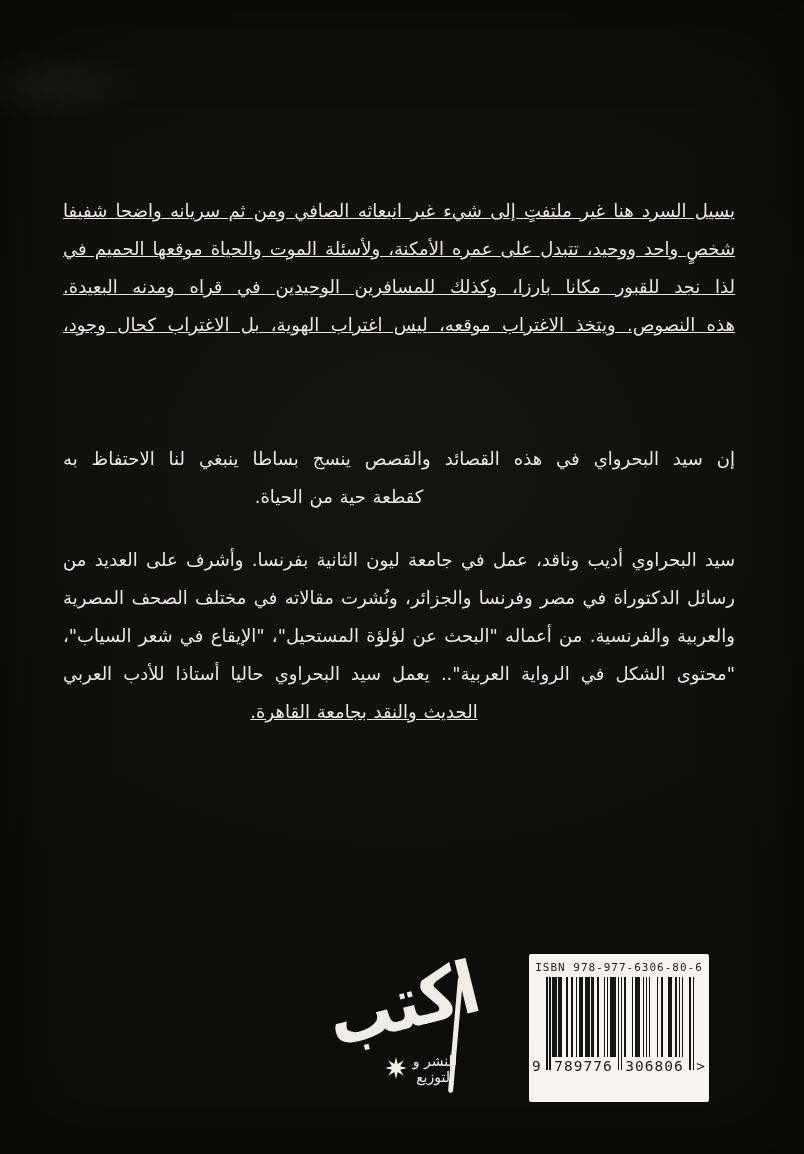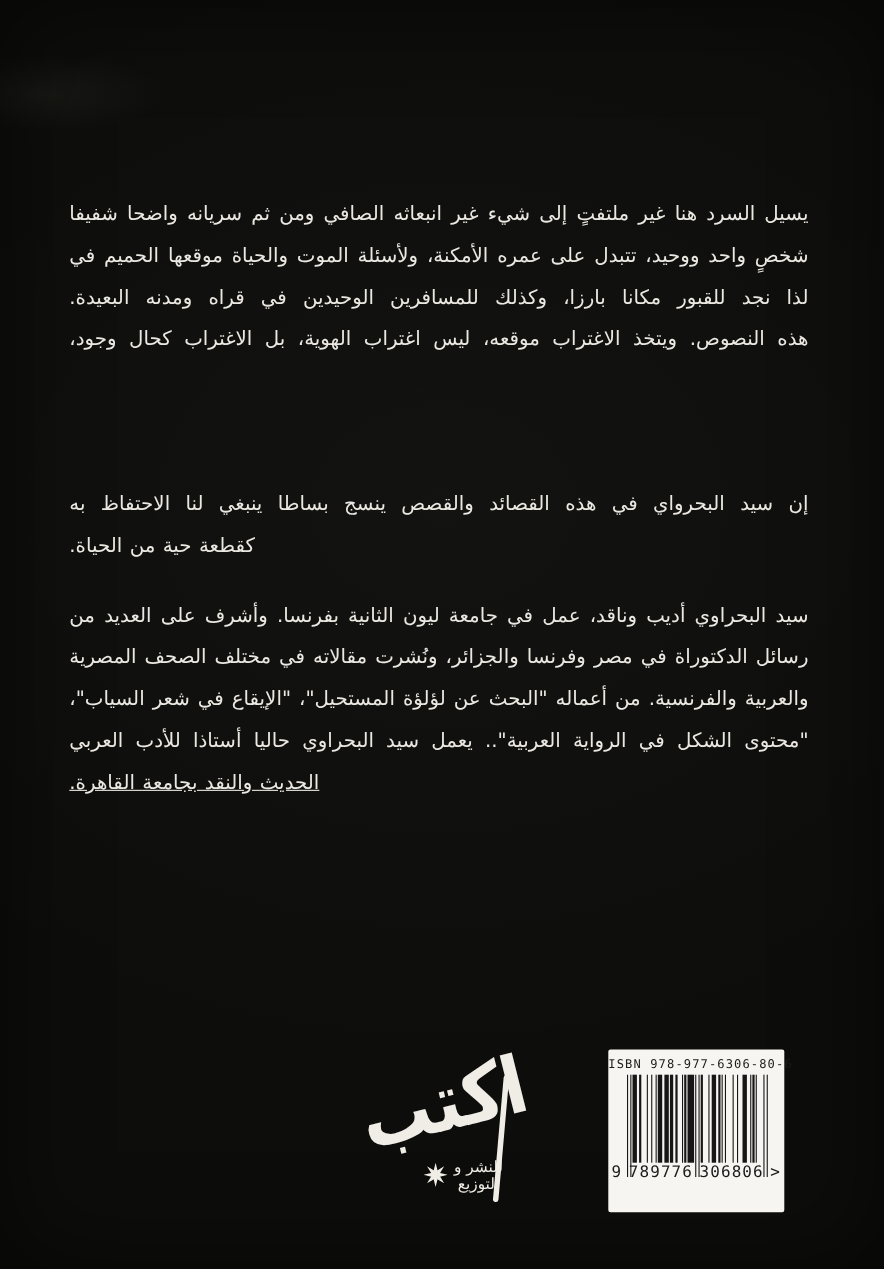--- a/index.html
+++ b/index.html
@@ -26,22 +26,22 @@
   }
   
   .blurb{
     position:absolute;left:63px;width:672px;
     color:var(--ink);
     font-size:18px;line-height:38px;
     word-spacing:1px;
   }
   .blurb .line{direction:rtl;height:38px;overflow:visible;white-space:nowrap;}
   .blurb .line.j{white-space:normal;text-align:justify;text-align-last:justify;}
-  .blurb .line.r{text-align:left;}
-  .p1{top:176px;}
+  .blurb .line.r{text-align:center;}
+  .p1{top:192px;text-decoration:underline;}
   .p2{top:440px;}
   .p3{top:541px;}
   
   .logo{position:absolute;left:325px;top:963px;width:152px;height:148px;color:#efede6;}
   .logo .cal{
     position:absolute;left:2px;top:4px;
     font-size:64px;font-weight:bold;letter-spacing:-3px;
     transform:rotate(-14deg) scaleY(1.12);
     transform-origin:50% 50%;
   }
@@ -52,21 +52,21 @@
   .logo .sub{
     position:absolute;left:72px;top:90px;width:76px;
     font-size:14px;text-align:center;direction:rtl;letter-spacing:0;
   }
   .star{position:absolute;left:60px;top:94px;width:22px;height:22px;}
   .star i{position:absolute;inset:0;background:#efede6;display:block;
     clip-path:polygon(50% 0%,60% 40%,100% 50%,60% 60%,50% 100%,40% 60%,0% 50%,40% 40%);}
   .star i.s2{transform:rotate(45deg);}
   
   .barcode{
-    position:absolute;left:553px;top:954px;width:160px;height:148px;
+    position:absolute;left:529px;top:954px;width:180px;height:148px;
     background:var(--bc-bg);border-radius:2px;color:var(--bc-ink);
   }
   .isbn{
     margin-top:7px;text-align:center;
     font-family:"DejaVu Sans Mono",monospace;font-size:11px;letter-spacing:1px;
     white-space:nowrap;
   }
   .bars{display:flex;align-items:flex-start;height:80px;margin:3px 15px 0 17px;}
   .bars .bar{background:var(--bar);height:80px;}
   .bars .bar.guard{height:93px;}

